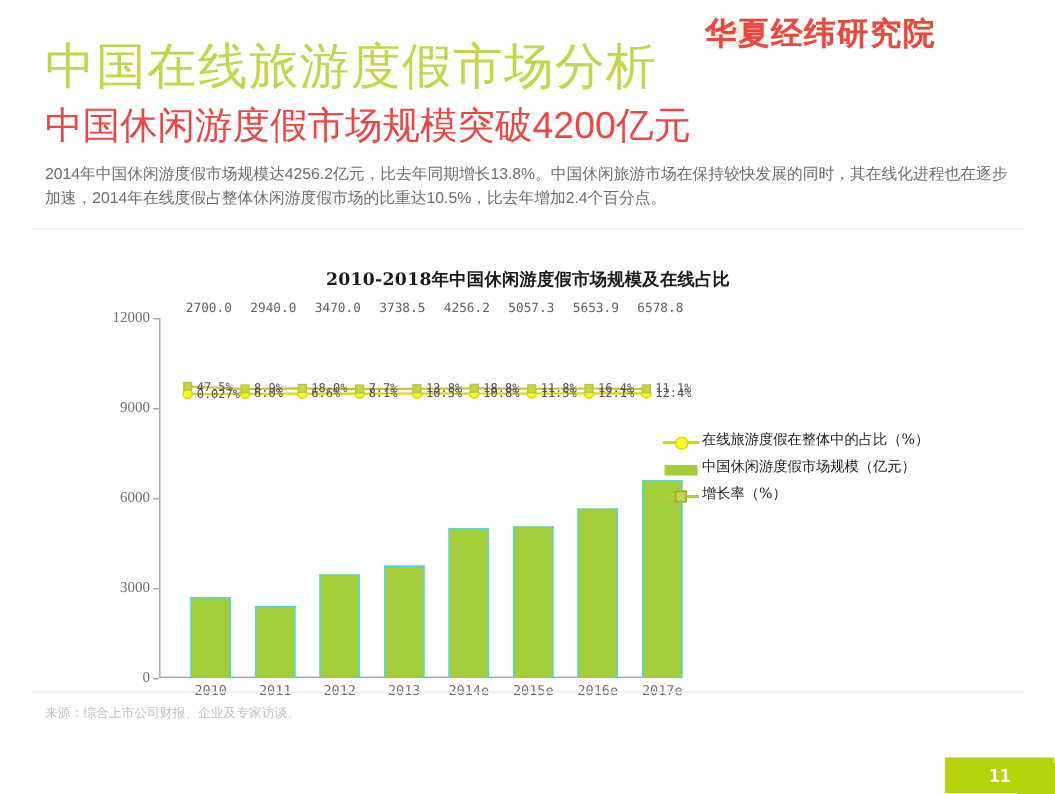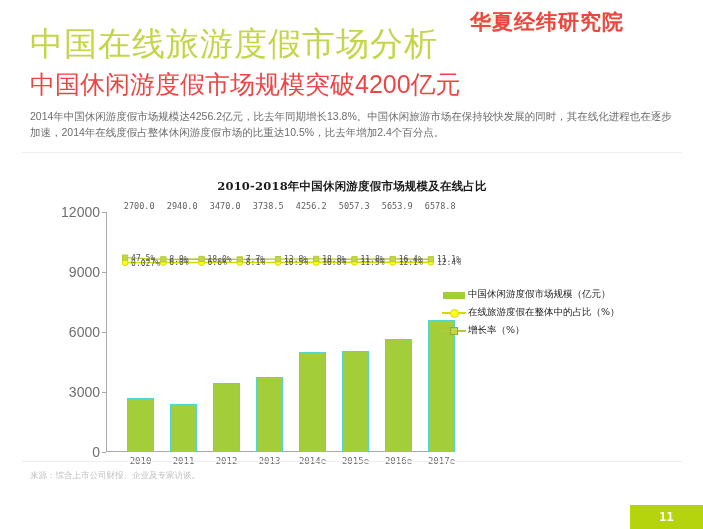--- a/index.html
+++ b/index.html
@@ -83,22 +83,22 @@
     position:absolute; left:0; top:0;
     width:1px; height:240px; background:#a9a9a9;
   }
   .axis-x {
     position:absolute; left:0; bottom:0;
     width:344px; height:1px; background:#a9a9a9;
   }
   .ytick {
     position:absolute; right:100%;
     margin-right:6px;
-    font-size:14px; color:#6f6f6f;
-    font-family:Liberation Sans, sans-serif;
+    font-size:10px; color:#6f6f6f;
+    font-family:Liberation Serif, serif;
     white-space:nowrap; transform:translateY(-50%);
   }
   .ytick-mark {
     position:absolute; left:-4px; width:4px; height:1px; background:#a9a9a9;
   }
 
   .bars {
     position:absolute; left:13px; bottom:0;
     width:344px; height:240px;
     display:flex; align-items:flex-end;
@@ -323,30 +323,30 @@
           <div class="pt-label" style="left: 210.222px; top: 46.9008px;">18.8%</div>
           <div class="pt-label" style="left: 248.444px; top: 47.2088px;">11.8%</div>
           <div class="pt-label" style="left: 286.667px; top: 47.0064px;">16.4%</div>
           <div class="pt-label" style="left: 324.889px; top: 47.2396px;">11.1%</div>
         </div>
     </div>
 
     <div class="legend">
       <div class="legend-row">
         <span class="legend-key">
-          <span class="swatch-bar"></span>
-        </span>
-        <span class="legend-text">中国休闲游度假市场规模（亿元）</span>
-      </div>
-      <div class="legend-row">
-        <span class="legend-key">
           <span class="swatch-line"></span>
             <span class="swatch-dot"></span>
         </span>
         <span class="legend-text">在线旅游度假在整体中的占比（%）</span>
+      </div>
+      <div class="legend-row">
+        <span class="legend-key">
+          <span class="swatch-bar"></span>
+        </span>
+        <span class="legend-text">中国休闲游度假市场规模（亿元）</span>
       </div>
       <div class="legend-row">
         <span class="legend-key">
           <span class="swatch-line2"></span>
             <span class="swatch-dot2"></span>
         </span>
         <span class="legend-text">增长率（%）</span>
       </div>
     </div>
   </div>

